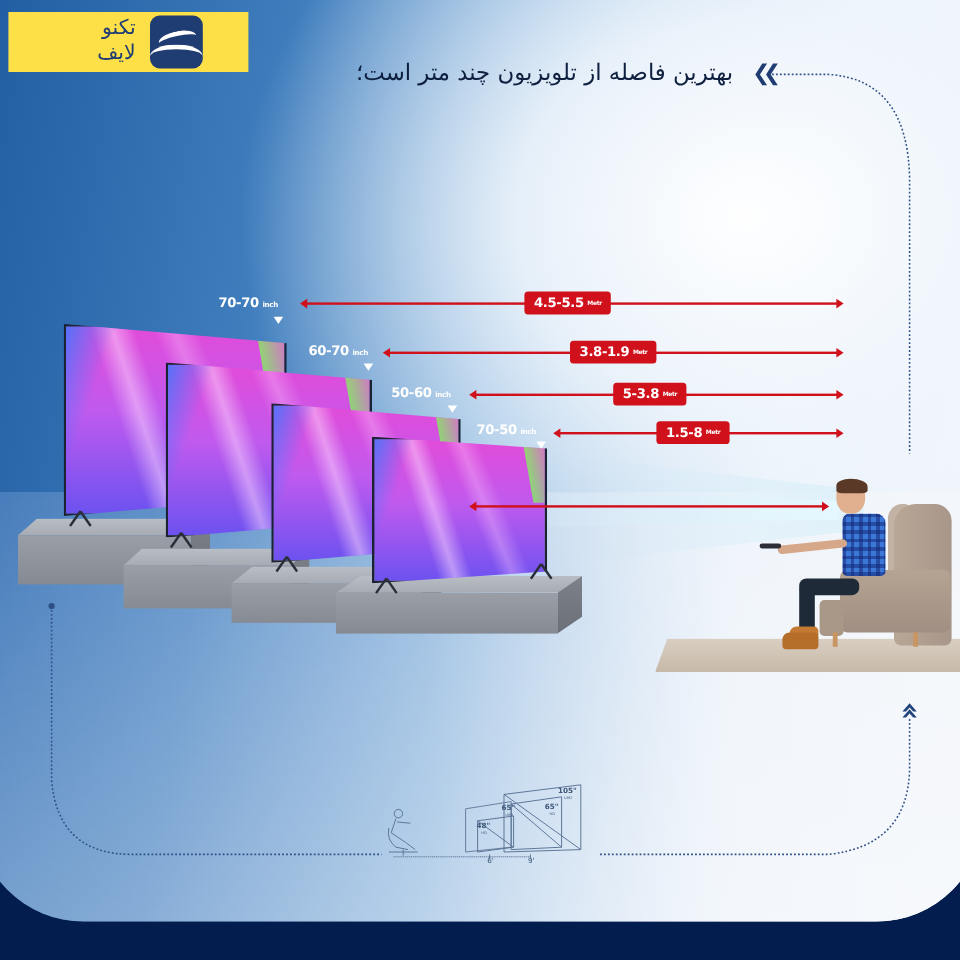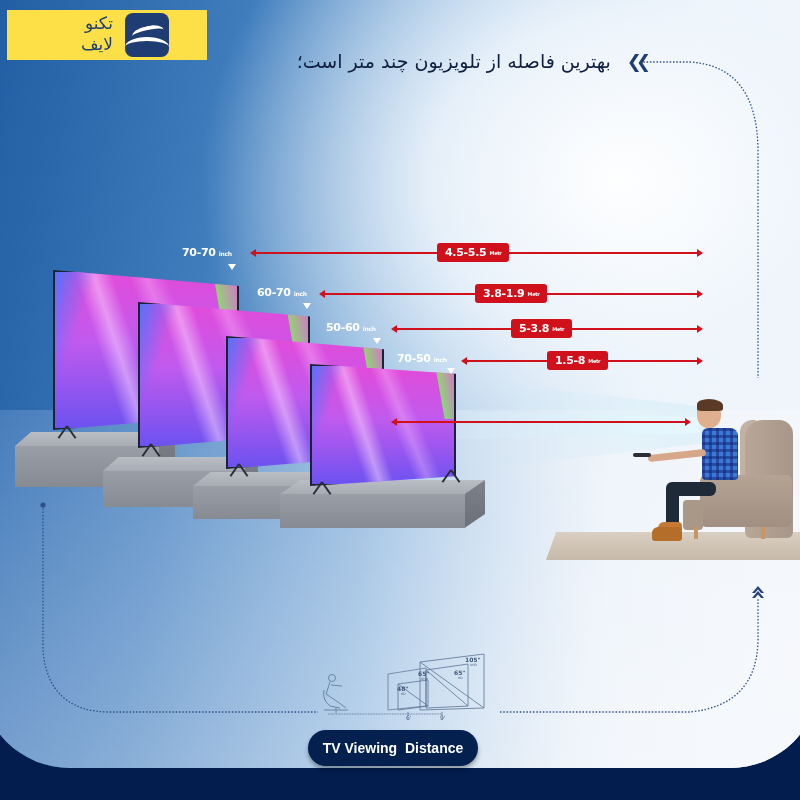--- a/index.html
+++ b/index.html
@@ -387,14 +387,13 @@
     <span class="illus-label" style="left:100px;top:20px;">65"</span>
     <span class="illus-sub" style="left:103px;top:27px;">UHD</span>
     <span class="illus-label" style="left:136px;top:19px;">65"</span>
     <span class="illus-sub" style="left:140px;top:26px;">HD</span>
     <span class="illus-label" style="left:147px;top:6px;">105"</span>
     <span class="illus-sub" style="left:152px;top:13px;">UHD</span>
     <span class="illus-label" style="left:88px;top:64px;font-weight:normal;">6'</span>
     <span class="illus-label" style="left:122px;top:64px;font-weight:normal;">9'</span>
   </div>
 
-  <div class="pill" style="white-space:pre;">TV Viewing  Distance</div>
 </div>
 
 </body></html>

